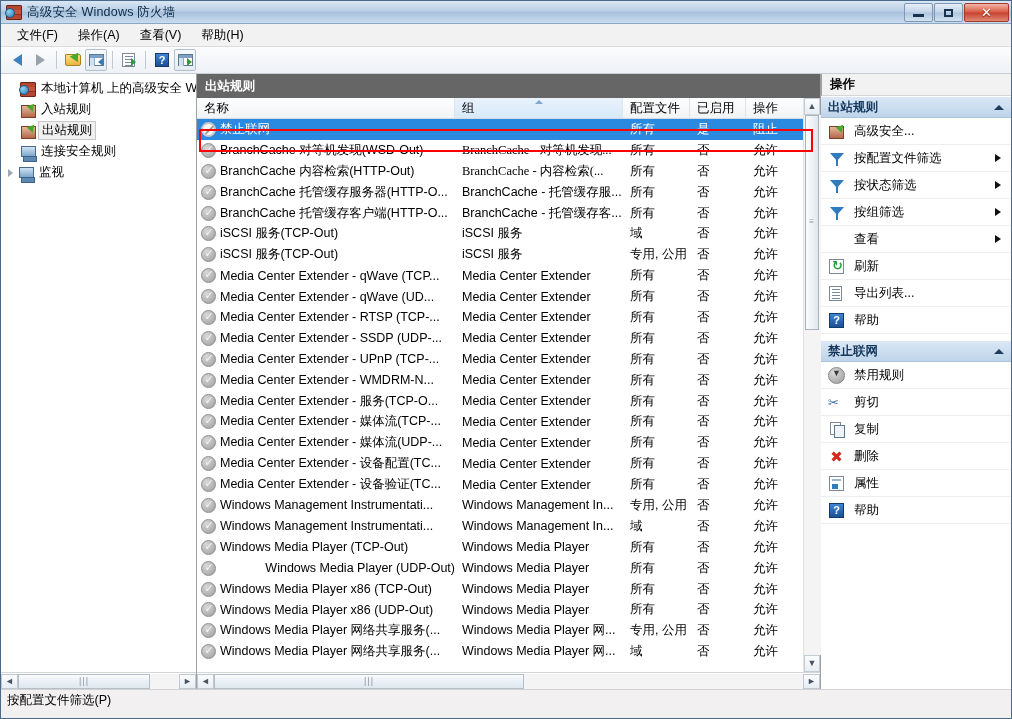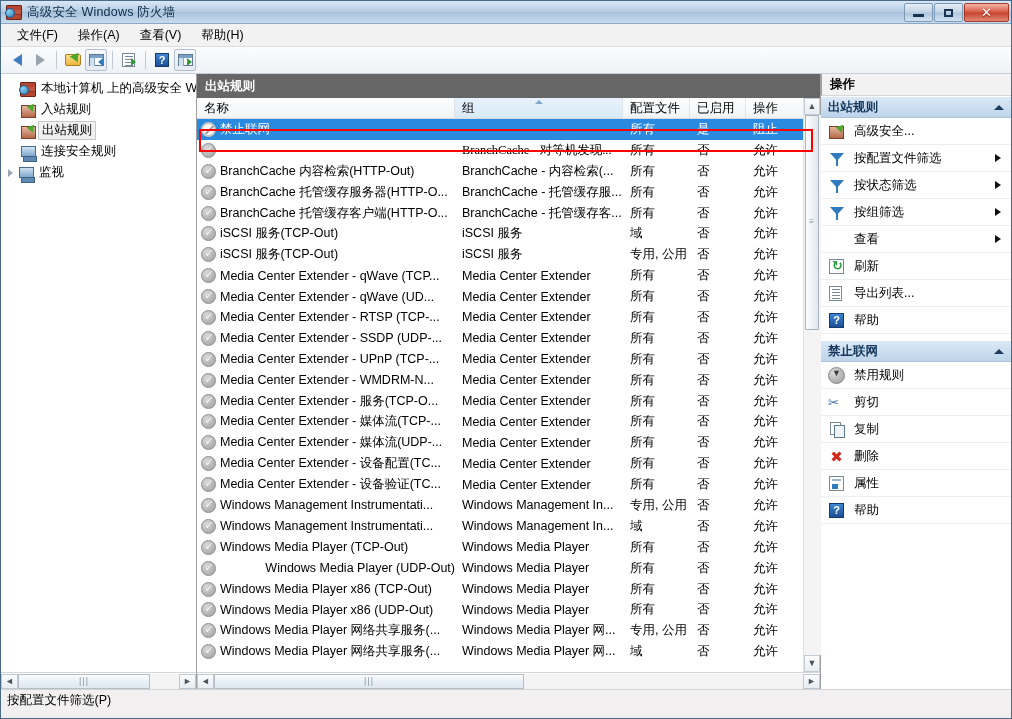--- a/index.html
+++ b/index.html
@@ -365,34 +365,35 @@
                 <div class="cell" style="width: 168px;"></div>
                 <div class="cell" style="width: 67px;">所有</div>
                 <div class="cell" style="width: 56px;">是</div>
                 <div class="cell" style="width: 54px;">阻止</div>
               </div>
               <div class="row">
                 <div class="cell c-name" style="width: 258px;">
                   <span class="ruleico">
                     <span class="ico-allow"></span>
                   </span>
+                  <span>BranchCache 对等机发现(WSD-Out)</span>
                 </div>
                 <div class="cell" style="width: 168px; font-family: Liberation Serif, serif;">BranchCache - 对等机发现...</div>
                 <div class="cell" style="width: 67px;">所有</div>
                 <div class="cell" style="width: 56px;">否</div>
                 <div class="cell" style="width: 54px;">允许</div>
               </div>
               <div class="row">
                 <div class="cell c-name" style="width: 258px;">
                   <span class="ruleico">
                     <span class="ico-allow"></span>
                   </span>
                   <span>BranchCache 内容检索(HTTP-Out)</span>
                 </div>
-                <div class="cell" style="width: 168px;">BranchCache - 内容检索(...</div>
+                <div class="cell" style="width: 168px; font-family: Liberation Serif, serif;">BranchCache - 内容检索(...</div>
                 <div class="cell" style="width: 67px;">所有</div>
                 <div class="cell" style="width: 56px;">否</div>
                 <div class="cell" style="width: 54px;">允许</div>
               </div>
               <div class="row">
                 <div class="cell c-name" style="width: 258px;">
                   <span class="ruleico">
                     <span class="ico-allow"></span>
                   </span>
                   <span>BranchCache 托管缓存服务器(HTTP-O...</span>

